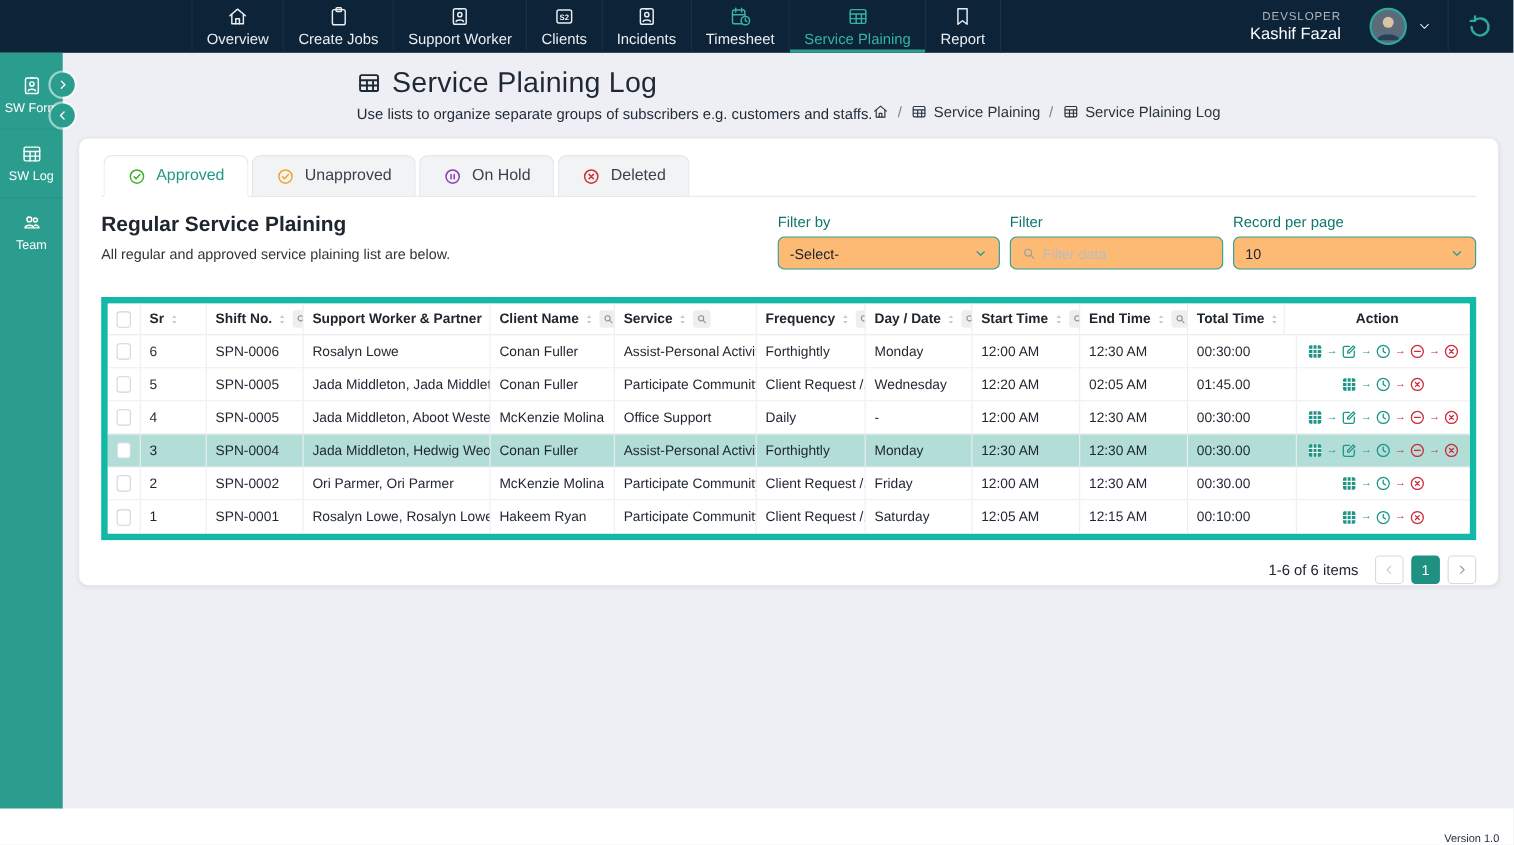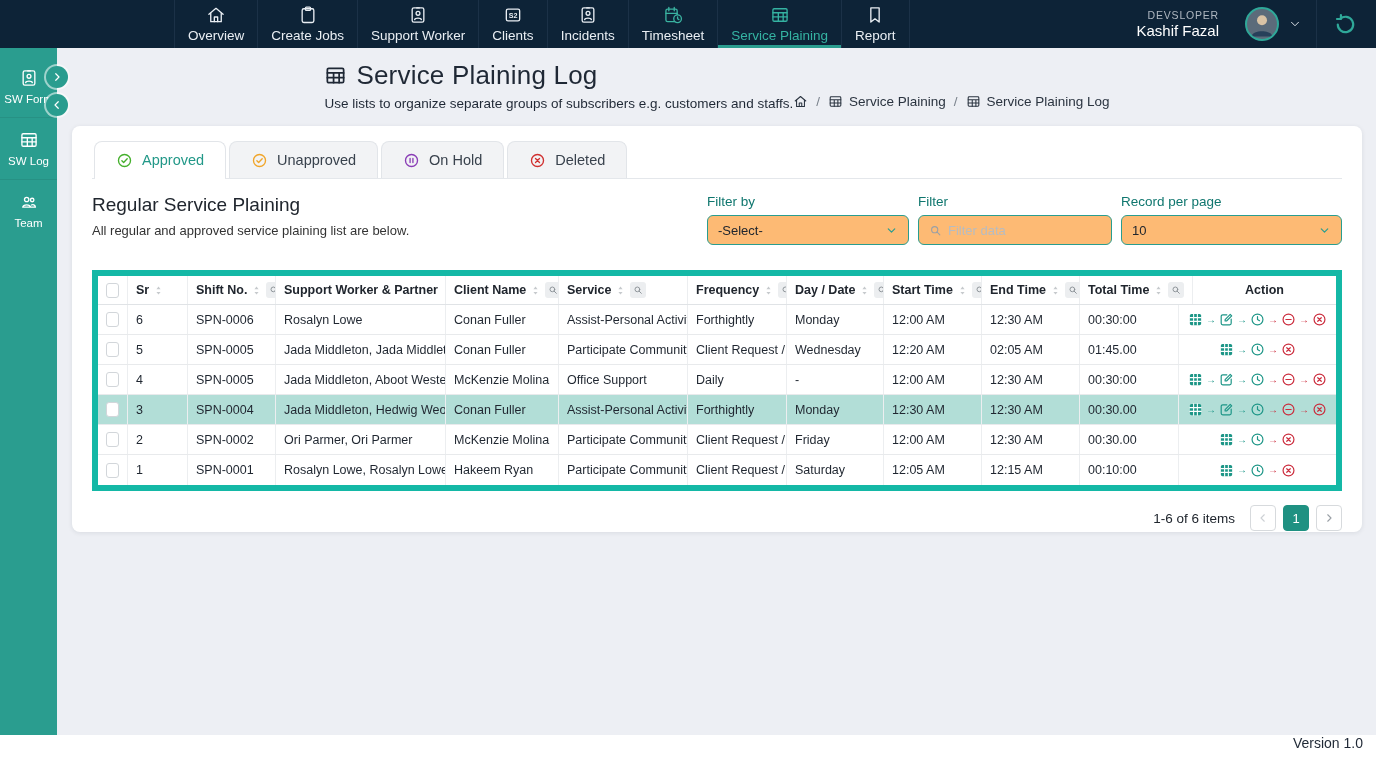--- a/index.html
+++ b/index.html
@@ -58,21 +58,21 @@
     padding:15px 20px 16px;height:406px}
   .tabs-wrap{display:flex;border-bottom:1px solid #e4e7eb;padding:0 2px}
   .tab{display:flex;align-items:center;gap:9px;padding:0 21px;height:37px;background:#f2f3f5;
     border:1px solid #e2e5e9;border-bottom:none;border-radius:8px 8px 0 0;margin-right:3px;
     font-size:14.5px;color:#39424d;cursor:pointer;position:relative}
   .tab svg{width:17px;height:17px;stroke-width:1.9}
   .tab.active{background:#fff;color:#229888}
   .tab.active::after{content:'';position:absolute;left:0;right:0;bottom:-1px;height:2px;background:#fff}
 
   .section-row{display:flex;align-items:flex-start;margin-top:15px}
-  .section-title{font-size:19px;font-weight:400;color:#20262e}
+  .section-title{font-size:19px;font-weight:700;color:#20262e}
   .section-sub{font-size:13px;color:#333;margin-top:7px}
   .filters{margin-left:auto;display:flex;gap:9px}
   .fgroup{display:flex;flex-direction:column;gap:6px}
   .flabel{font-size:13.5px;color:#0f766e}
   .fselect,.finput{height:30px;border:1px solid #2a9d8f;border-radius:6px;background:#fdba74;
     display:flex;align-items:center;padding:0 10px;font-size:13px;color:#20262e;cursor:pointer}
   .fselect{justify-content:space-between}
   .fselect svg{width:13px;height:13px;color:#2a9d8f;stroke-width:2.2}
   .w1{width:202px}.w2{width:194px}.w3{width:221px}
   .finput{cursor:text;gap:6px}
@@ -104,22 +104,22 @@
   
   .pgrow{display:flex;align-items:center;justify-content:flex-end;gap:7px;margin-top:14px}
   .pg-summary{font-size:13.5px;color:#20262e;margin-right:8px}
   .pg-btn{width:26px;height:26px;border:1px solid #d7dadd;border-radius:4px;background:#fff;
     display:flex;align-items:center;justify-content:center;color:#9aa0a6;font-size:13px;cursor:pointer}
   .pg-btn svg{width:12px;height:12px;stroke-width:2.2}
   .pg-btn.disabled{color:#cdd1d5}
   .pg-btn.active{background:#1f9182;border-color:#1f9182;color:#fff}
 
   
-  .footer{height:33px;flex:0 0 33px;background:#fff;display:flex;align-items:flex-start;justify-content:flex-end;
-    padding-right:13px;font-size:14px;color:#1f2835}
+  .footer{height:33px;flex:0 0 33px;background:#fff;display:flex;align-items:flex-end;justify-content:flex-end;
+    padding-right:13px;font-size:10px;color:#1f2835}
 </style>
 </head>
 <body>
 
 <div class="app">
 
   <div class="topnav">
     <div class="nav-spacer"></div>
     <div class="nav-menu" id="nav-menu">
         <div class="nav-item">
@@ -524,21 +524,21 @@
                     <path d="M12 20.5 7.5 15h9z" fill="#c6cacd" stroke="none"></path>
                   </svg>
                 </span>
                 <span class="srch">
                   <svg class="ic" viewBox="0 0 24 24" fill="none" stroke="currentColor" stroke-linecap="round" stroke-linejoin="round">
                     <circle cx="10.5" cy="10.5" r="5.7"></circle>
                     <path d="M14.7 14.7 20 20"></path>
                   </svg>
                 </span>
               </div>
-              <div class="th" style="width:113px">
+              <div class="th" style="width:88px">
                 <span>Total Time</span>
                 <span class="sort-ico">
                   <svg class="ic" viewBox="0 0 24 24" fill="none" stroke="currentColor" stroke-linecap="round" stroke-linejoin="round">
                     <path d="M12 3.5 16.5 9h-9z" fill="#c6cacd" stroke="none"></path>
                     <path d="M12 20.5 7.5 15h9z" fill="#c6cacd" stroke="none"></path>
                   </svg>
                 </span>
                 <span class="srch">
                   <svg class="ic" viewBox="0 0 24 24" fill="none" stroke="currentColor" stroke-linecap="round" stroke-linejoin="round">
                     <circle cx="10.5" cy="10.5" r="5.7"></circle>

